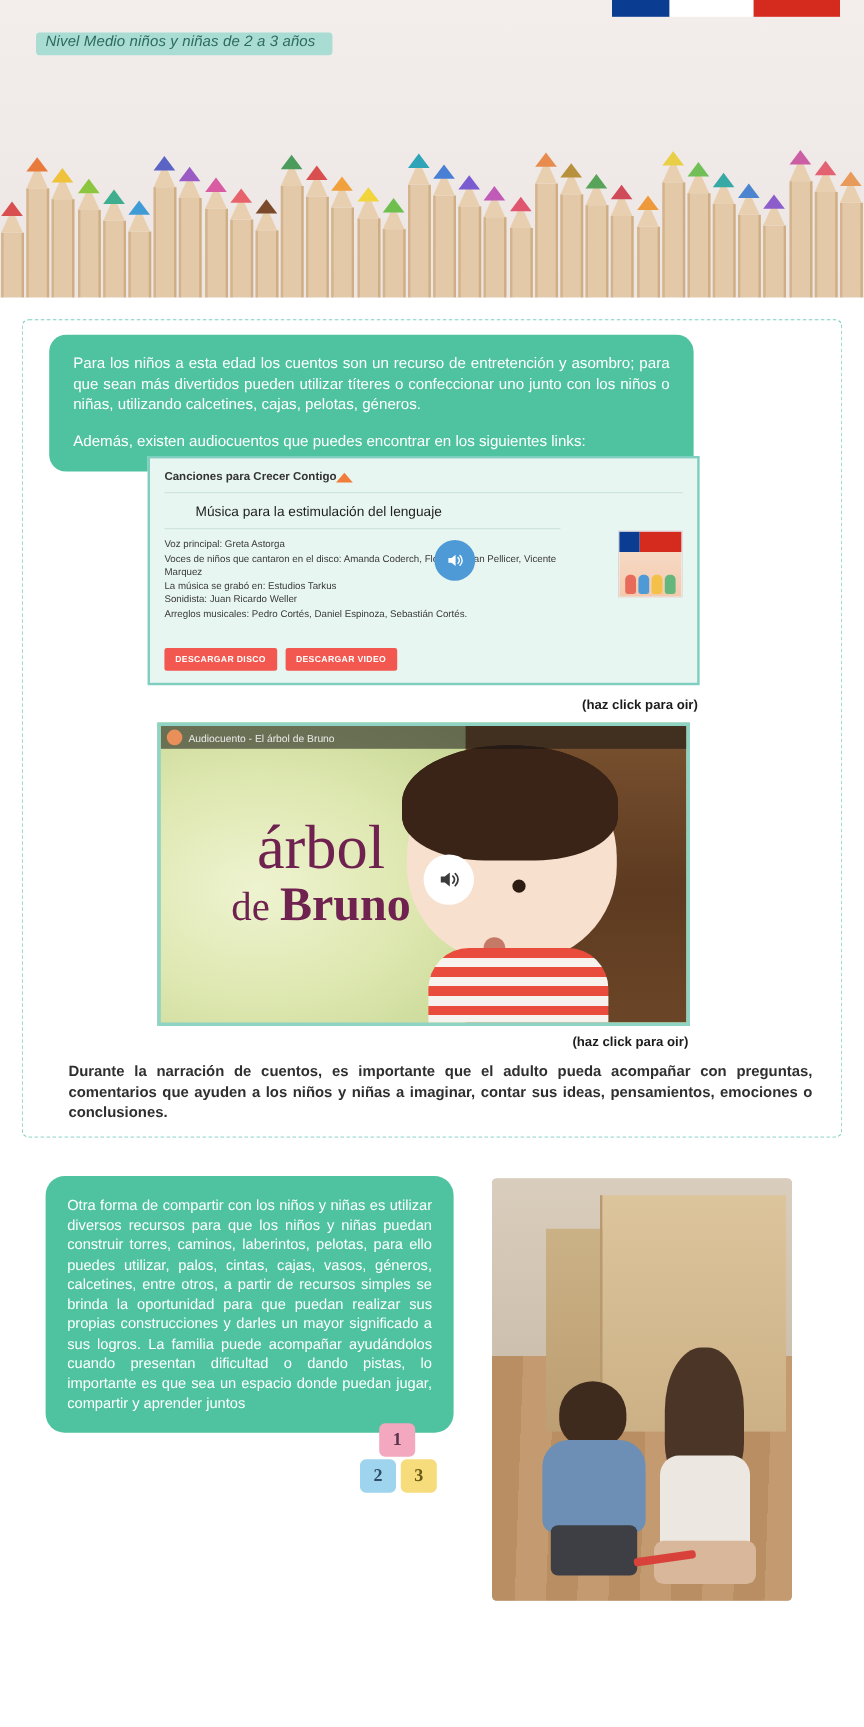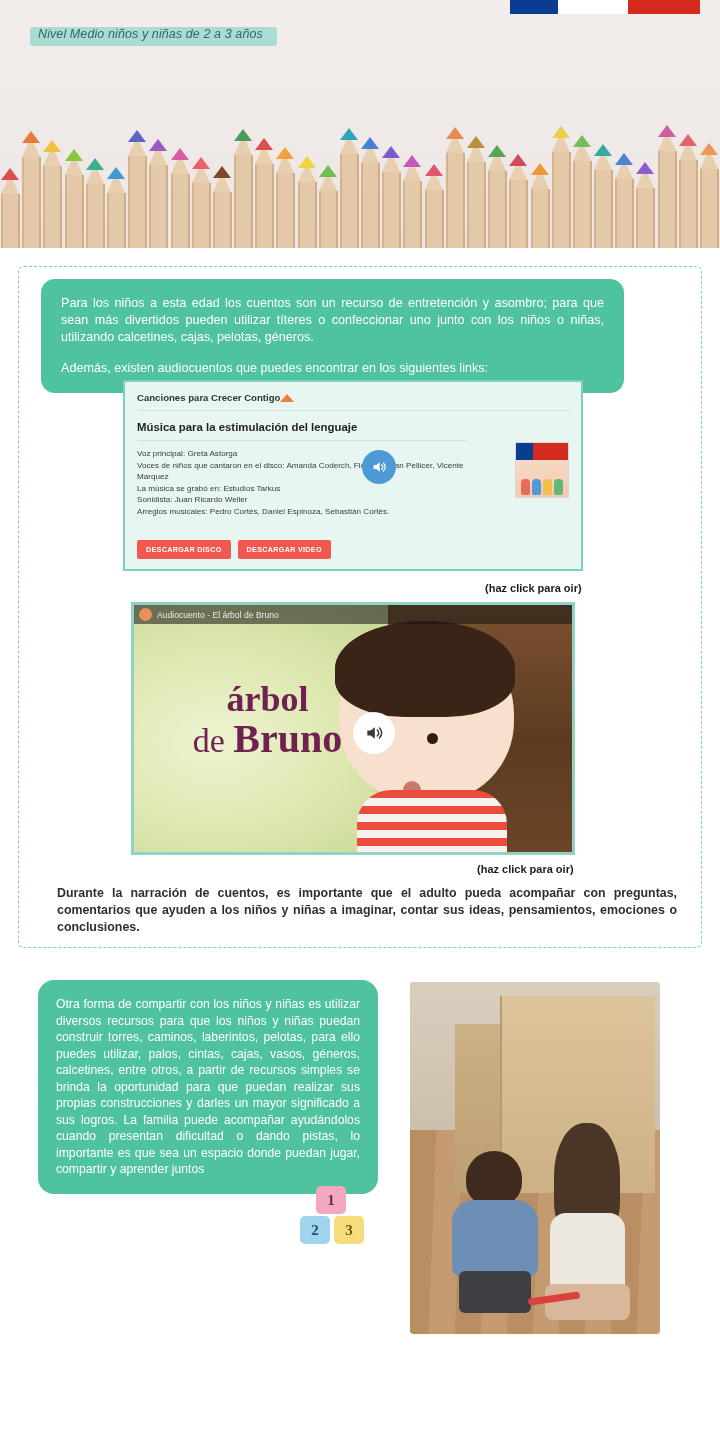--- a/index.html
+++ b/index.html
@@ -114,21 +114,21 @@
     height: 682px;
     border: 1px dashed #7fcfc1;
     border-radius: 6px;
     background: #ffffff;
   }
 
   .green-bubble {
     position: absolute;
     left: 22px;
     top: 12px;
-    width: 583px;
+    width: 537px;
     background: #4fc39f;
     border-radius: 14px;
     padding: 16px 20px 16px 20px;
     color: #ffffff;
     font-size: 12.6px;
     line-height: 17px;
   }
   .green-bubble p { margin: 0; text-align: justify; }
   .green-bubble p + p { margin-top: 14px; }
 
@@ -157,22 +157,23 @@
     border-right: 7px solid transparent;
     border-bottom: 8px solid #f07d3a;
   }
   .ac-divider {
     margin-top: 7px;
     border-top: 1px solid #cfe4dd;
   }
   .ac-title {
     margin-top: 10px;
     font-size: 11.4px;
-    font-weight: bold;
+    font-weight: normal;
     color: #1f1f1f;
+    margin-left: 26px;
   }
   .ac-sub {
     margin-top: 7px;
     font-size: 8.4px;
     color: #3a3a3a;
   }
   .ac-divider2 {
     margin-top: 7px;
     border-top: 1px solid #cfe4dd;
     width: 330px;
@@ -332,21 +333,21 @@
     position: absolute;
     left: 26px; top: 75px;
     width: 215px;
     text-align: center;
     font-family: "Liberation Serif", serif;
     color: #6f2150;
     line-height: .95;
     z-index: 2;
   }
   .vs-title .l1 { font-size: 26px; letter-spacing: 1px; }
-  .vs-title .l2 { font-size: 36px; font-weight: bold; margin-top: 2px; }
+  .vs-title .l2 { font-size: 52px; font-weight: normal; margin-top: 2px; }
   .vs-title .l3 { font-size: 34px; margin-top: 4px; }
   .vs-title .l3 b { font-size: 40px; font-weight: bold; }
   .video-speaker {
     position: absolute;
     left: 219px; top: 107px;
     width: 42px; height: 42px;
     border-radius: 50%;
     background: #ffffff;
     display: flex; align-items: center; justify-content: center;
     z-index: 4;

